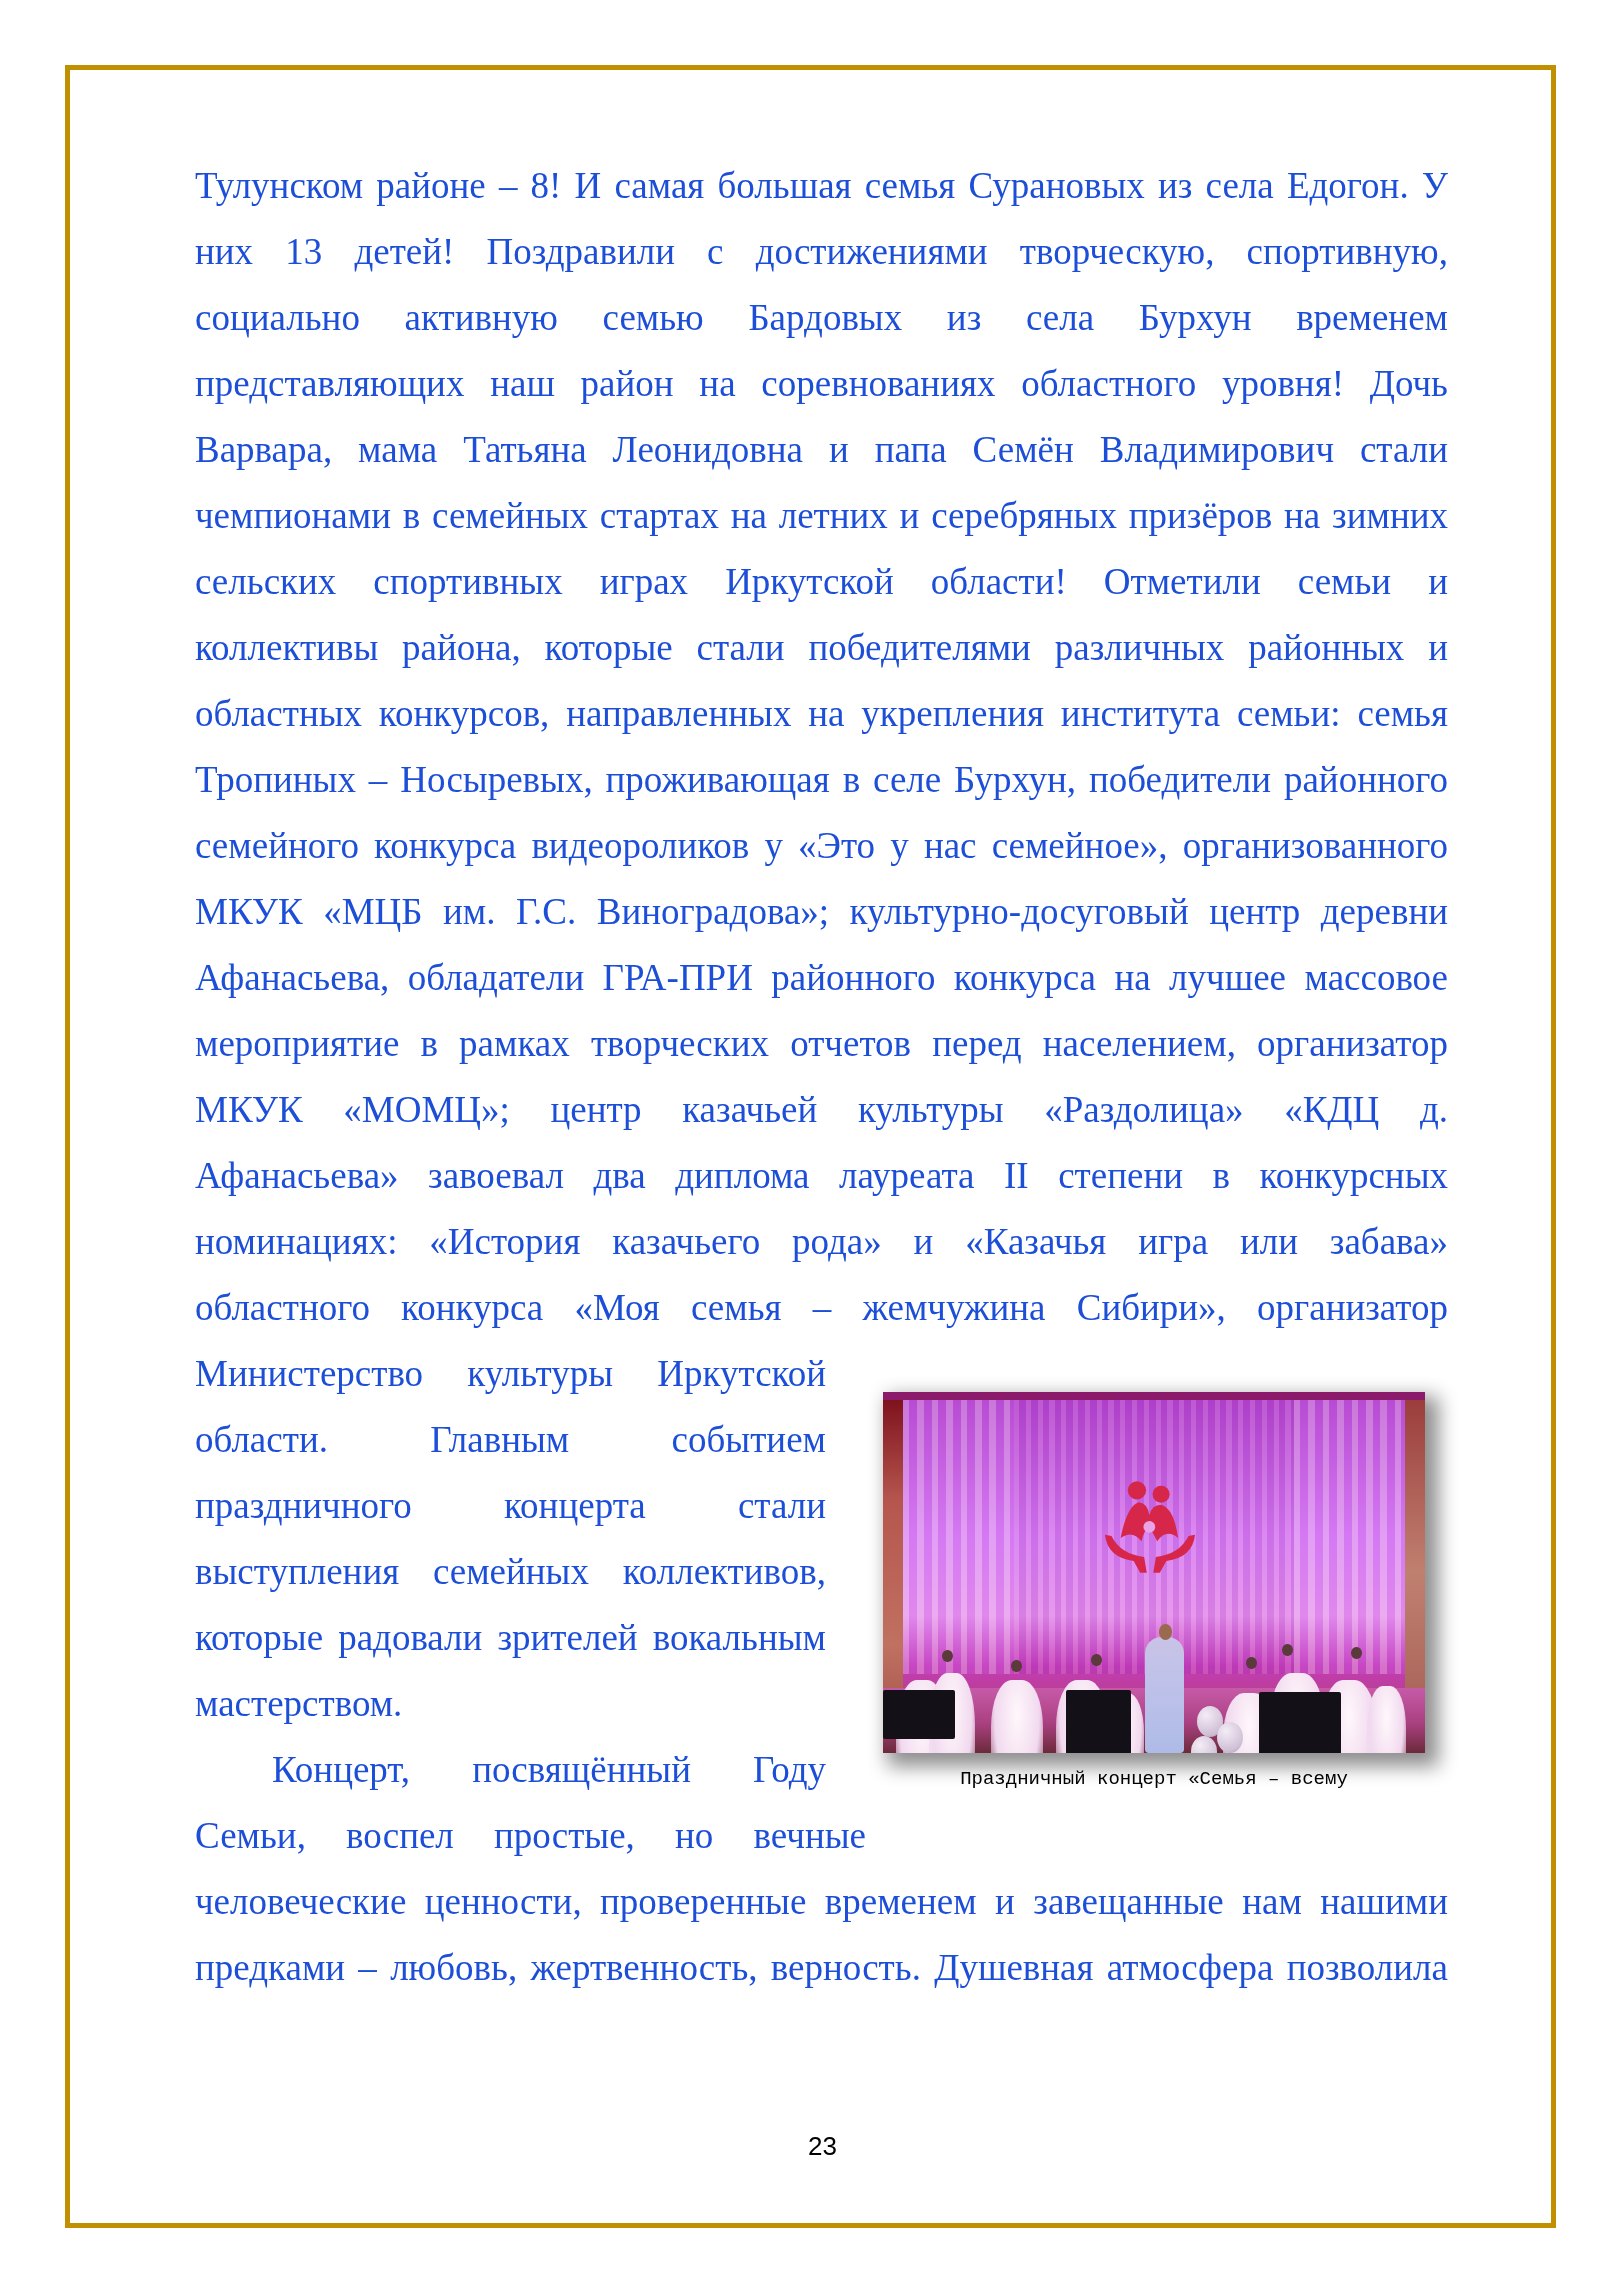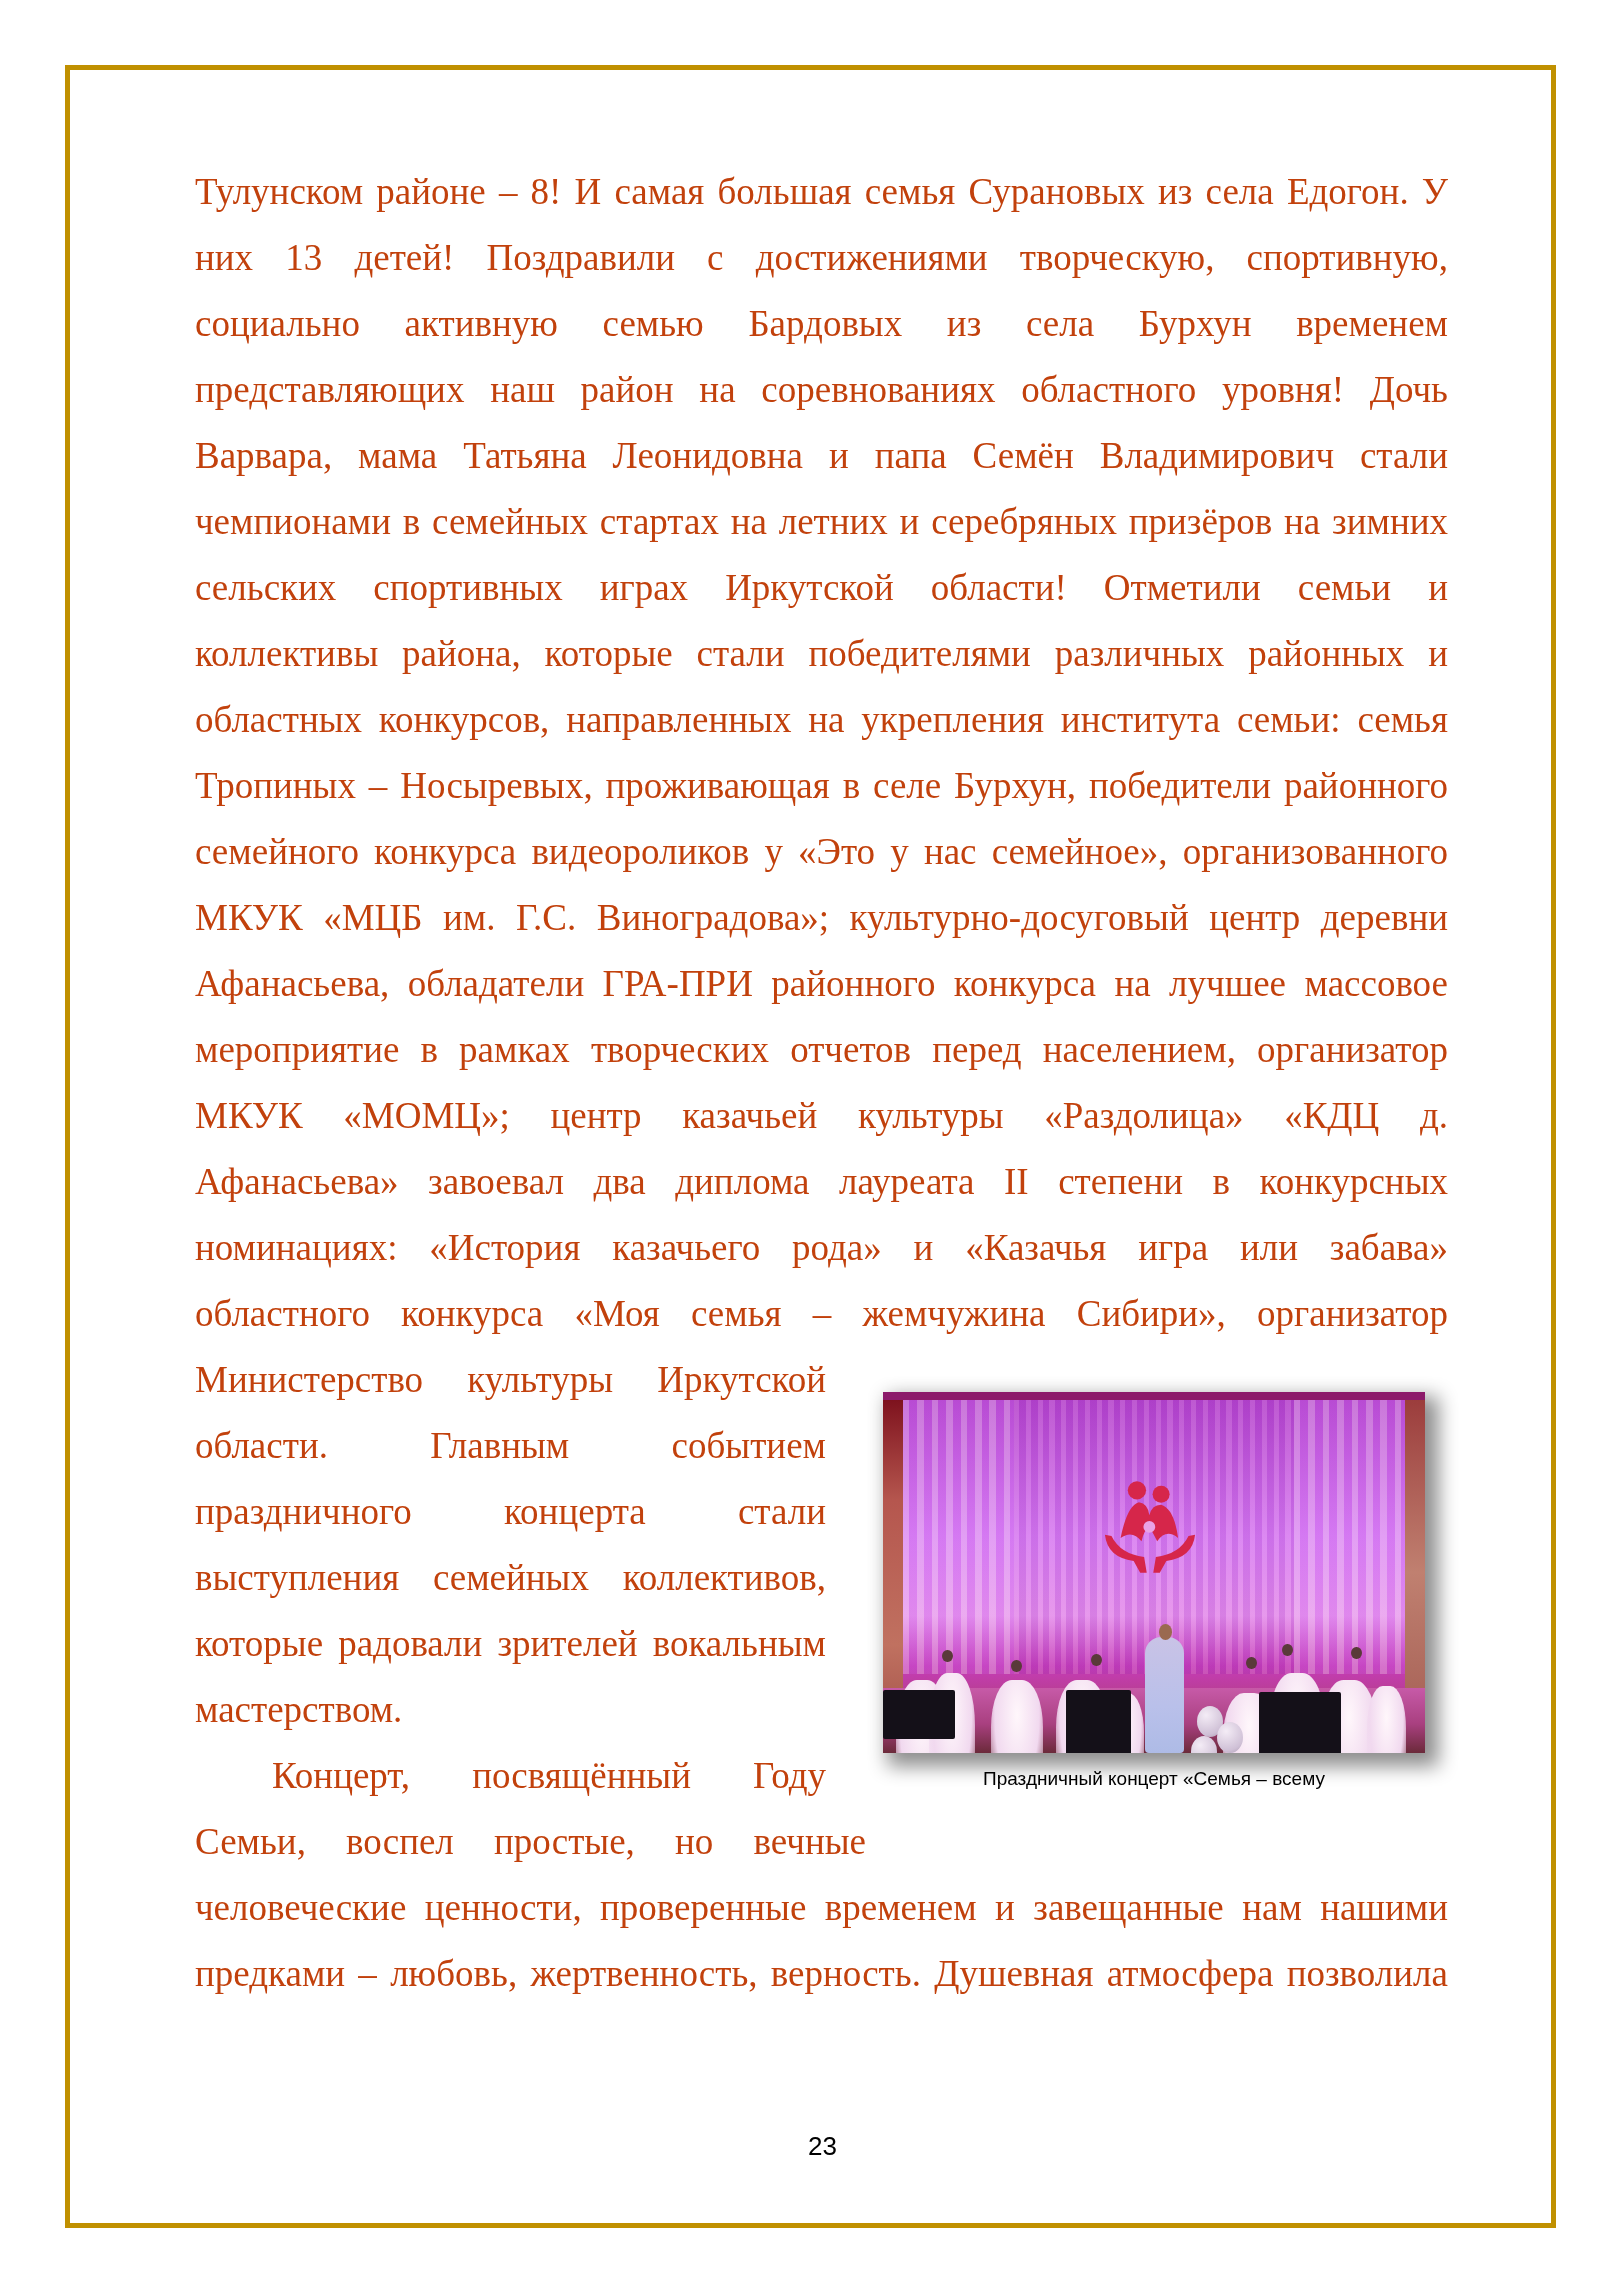--- a/index.html
+++ b/index.html
@@ -3,23 +3,23 @@
 <meta charset="utf-8">
 <style>
   html, body { margin: 0; padding: 0; background: #ffffff; }
   body { width: 1623px; height: 2295px; position: relative; overflow: hidden; }
   .frame {
     position: absolute; left: 65px; top: 65px;
     width: 1481px; height: 2153px;
     border: 5.9px solid #C09000;
   }
   .text {
-    position: absolute; left: 195px; top: 159px; width: 1253px;
+    position: absolute; left: 195px; top: 153px; width: 1253px;
     font-family: "Liberation Serif", "DejaVu Serif", serif;
-    font-size: 37px; color: #c2410c;
+    font-size: 37px; color: #1d4ed8;
   }
   .line {
     height: 66px; line-height: 66px; white-space: nowrap;
     overflow: visible;
   }
   .j { text-align: justify; text-align-last: justify; white-space: normal; }
   .l { text-align: left; }
   .narrow { width: 631px; }
   .narrow2 { width: 671px; }
   .indent { text-indent: 77px; }
@@ -47,21 +47,21 @@
   .speaker { position: absolute; background: #141018; border-radius: 2px; }
   .dancer { position: absolute; background: radial-gradient(ellipse at 50% 30%, #fff7fb 0%, #f1d9ef 60%, rgba(240,210,240,0) 100%); border-radius: 40% 40% 30% 30%; }
   .head { position: absolute; width: 10.5px; height: 11.8px; border-radius: 50%; background: #5a3a3a; }
   .singer { position: absolute; left: 262px; top: 245px; width: 39px; height: 116px;
     background: linear-gradient(180deg,#c9c3e6 0%,#b9c0ea 60%,#aebbe6 100%); border-radius: 16.4px 16.4px 3.9px 3.9px; }
   .balloon { position: absolute; width: 26px; height: 31px; border-radius: 50%;
     background: radial-gradient(circle at 35% 30%, #f4ecf6 0%, #cfc0d6 70%, #a899af 100%); }
 
   .caption {
     position: absolute; left: 883px; width: 542px; top: 1765px;
-    font-family: Liberation Sans, sans-serif;
+    font-family: Liberation Mono, monospace;
     font-size: 19px; line-height: 28px; text-align: center; color: #000;
   }
   .page-num {
     position: absolute; left: 0; width: 1623px; top: 2131px; text-align: center;
     font-family: "Liberation Sans", "DejaVu Sans", sans-serif; font-size: 26px; color: #000; padding-left: 11px;
   }
 </style>
 </head>
 <body>
 

